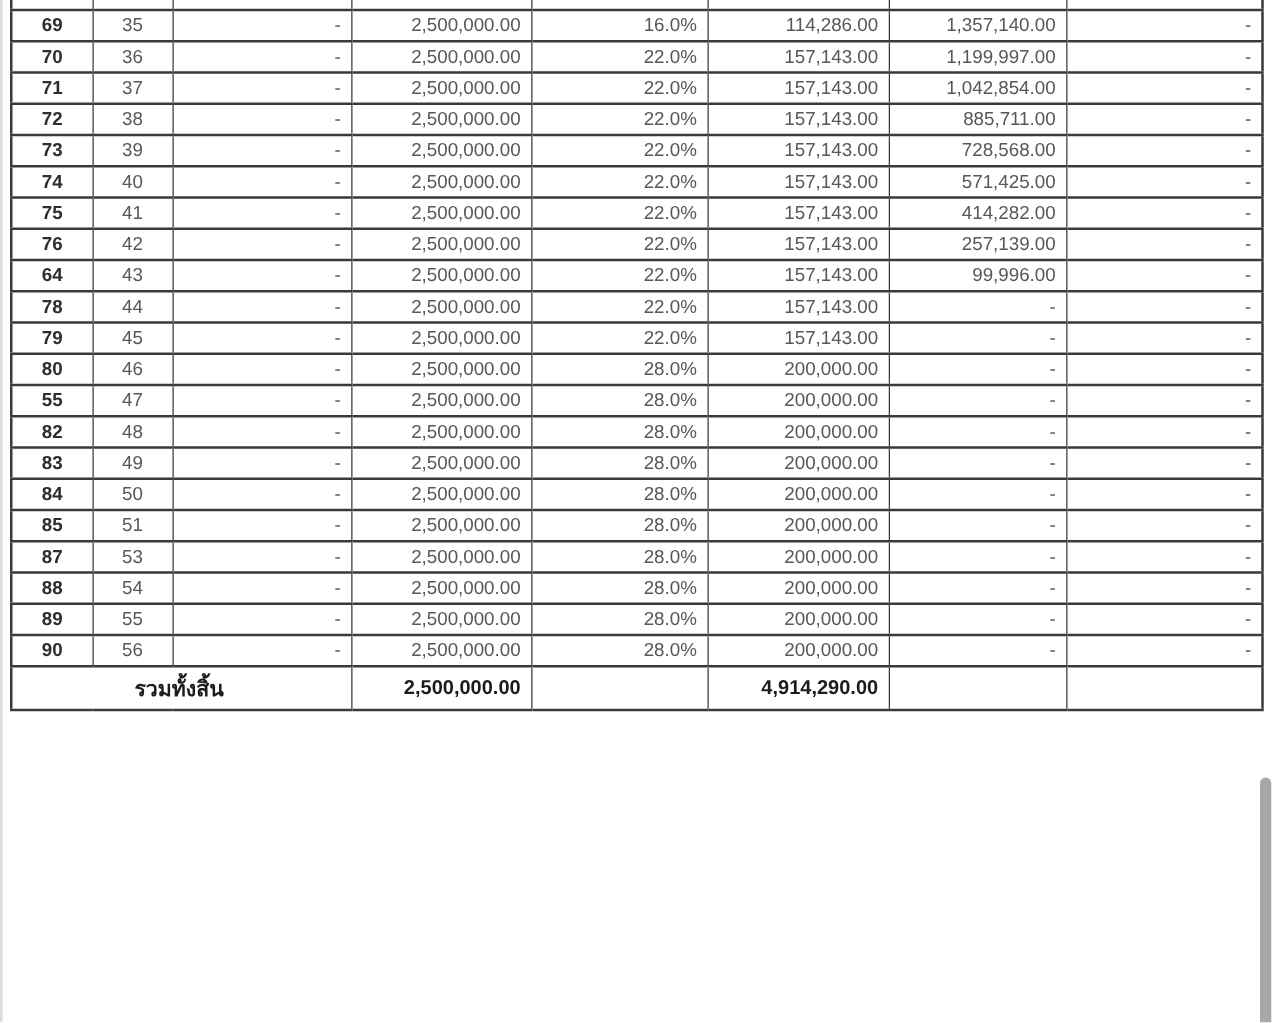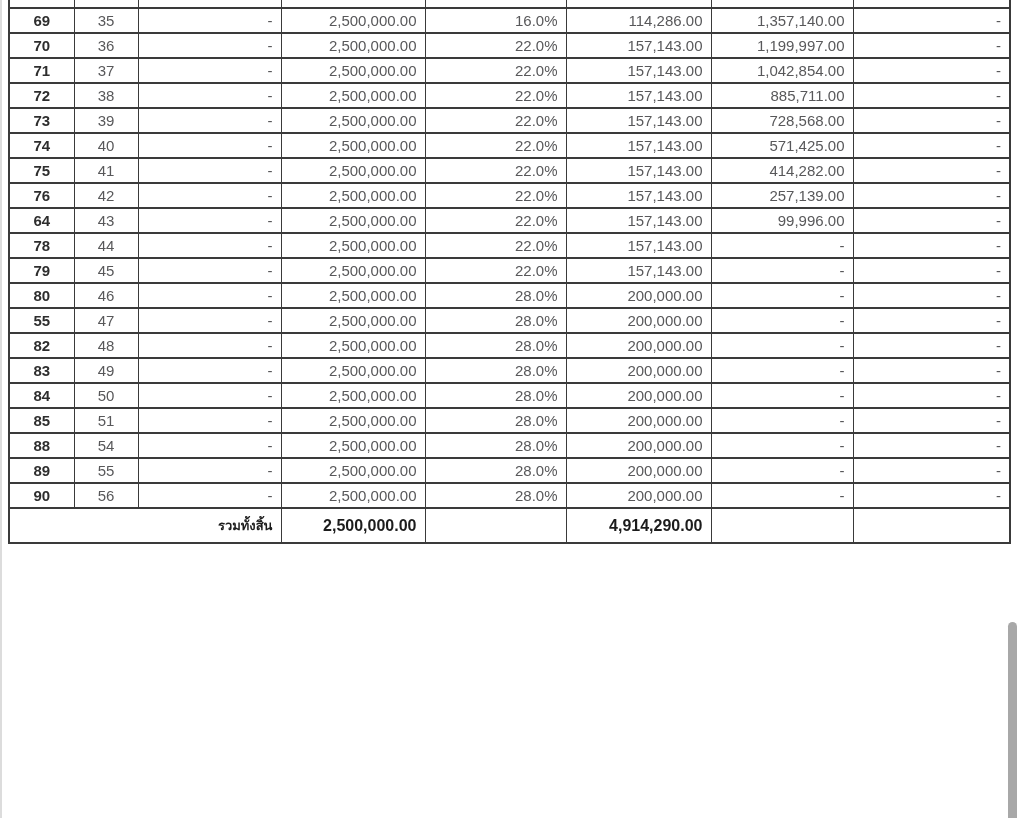--- a/index.html
+++ b/index.html
@@ -55,22 +55,22 @@
     font-weight: bold;
     color: #2e2e2e;
   }
   tr.total-row { height: 35px; }
   tr.total-row td {
     font-weight: bold;
     color: #1c1c1c;
     font-size: 16px;
   }
   tr.total-row td.total-label {
-    text-align: right;
-    font-size: 13px;
+    text-align: center;
+    font-size: 17px;
     padding-left: 4px;
     font-family: Liberation Serif, serif;
   }
   tr.total-row td.c-right { text-align: right; }
   .scrollbar-thumb {
     position: absolute;
     left: 1008px;
     top: 622px;
     width: 9px;
     height: 240px;
@@ -270,20 +270,30 @@
           <td class="c-center col-no">85</td>
           <td class="c-center">51</td>
           <td class="c-right">-</td>
           <td class="c-right">2,500,000.00</td>
           <td class="c-right">28.0%</td>
           <td class="c-right">200,000.00</td>
           <td class="c-right">-</td>
           <td class="c-right">-</td>
         </tr>
         <tr class="data-row">
+          <td class="c-center col-no">87</td>
+          <td class="c-center">53</td>
+          <td class="c-right">-</td>
+          <td class="c-right">2,500,000.00</td>
+          <td class="c-right">28.0%</td>
+          <td class="c-right">200,000.00</td>
+          <td class="c-right">-</td>
+          <td class="c-right">-</td>
+        </tr>
+        <tr class="data-row">
           <td class="c-center col-no">88</td>
           <td class="c-center">54</td>
           <td class="c-right">-</td>
           <td class="c-right">2,500,000.00</td>
           <td class="c-right">28.0%</td>
           <td class="c-right">200,000.00</td>
           <td class="c-right">-</td>
           <td class="c-right">-</td>
         </tr>
         <tr class="data-row">

